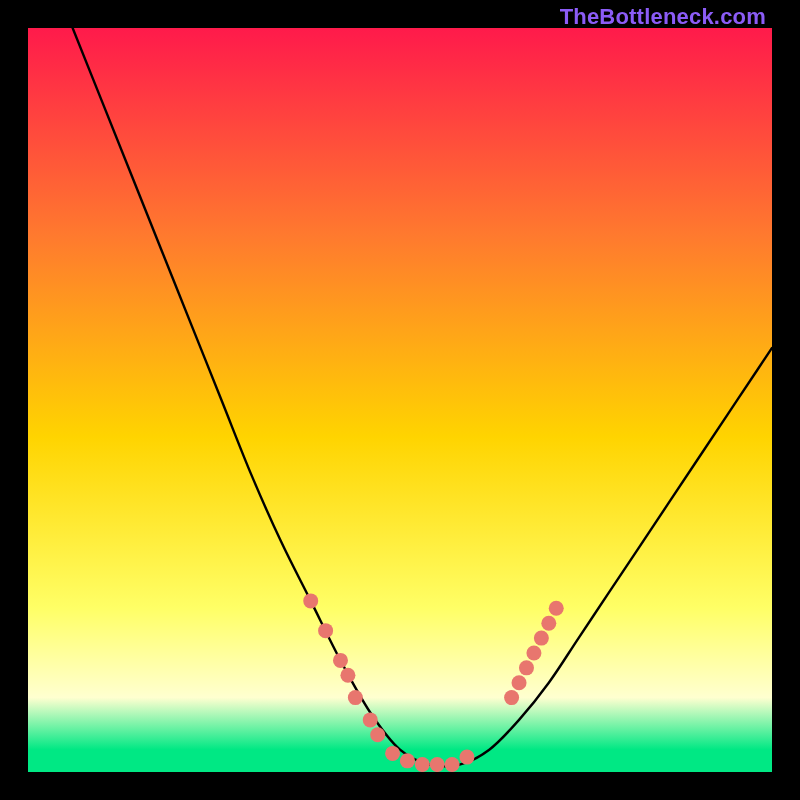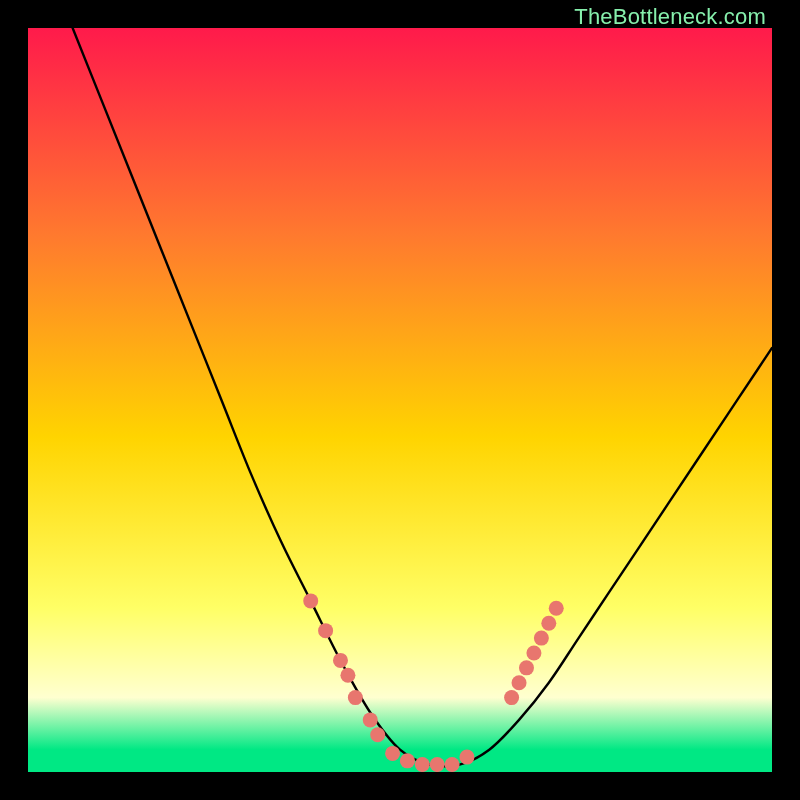--- a/index.html
+++ b/index.html
@@ -25,22 +25,22 @@
     width: 744px;
     height: 744px;
     overflow: hidden;
   }
   .watermark {
     position: absolute;
     top: 4px;
     right: 34px;
     font-family: Arial, Helvetica, sans-serif;
     font-size: 22px;
-    font-weight: 400;
-    color: #86efac;
+    font-weight: 700;
+    color: #8b5cf6;
     letter-spacing: 0.2px;
   }
 </style>
 </head>
 <body>
 
 <div class="watermark">TheBottleneck.com</div>
 
 <div class="frame">
   <div class="plot-area">

